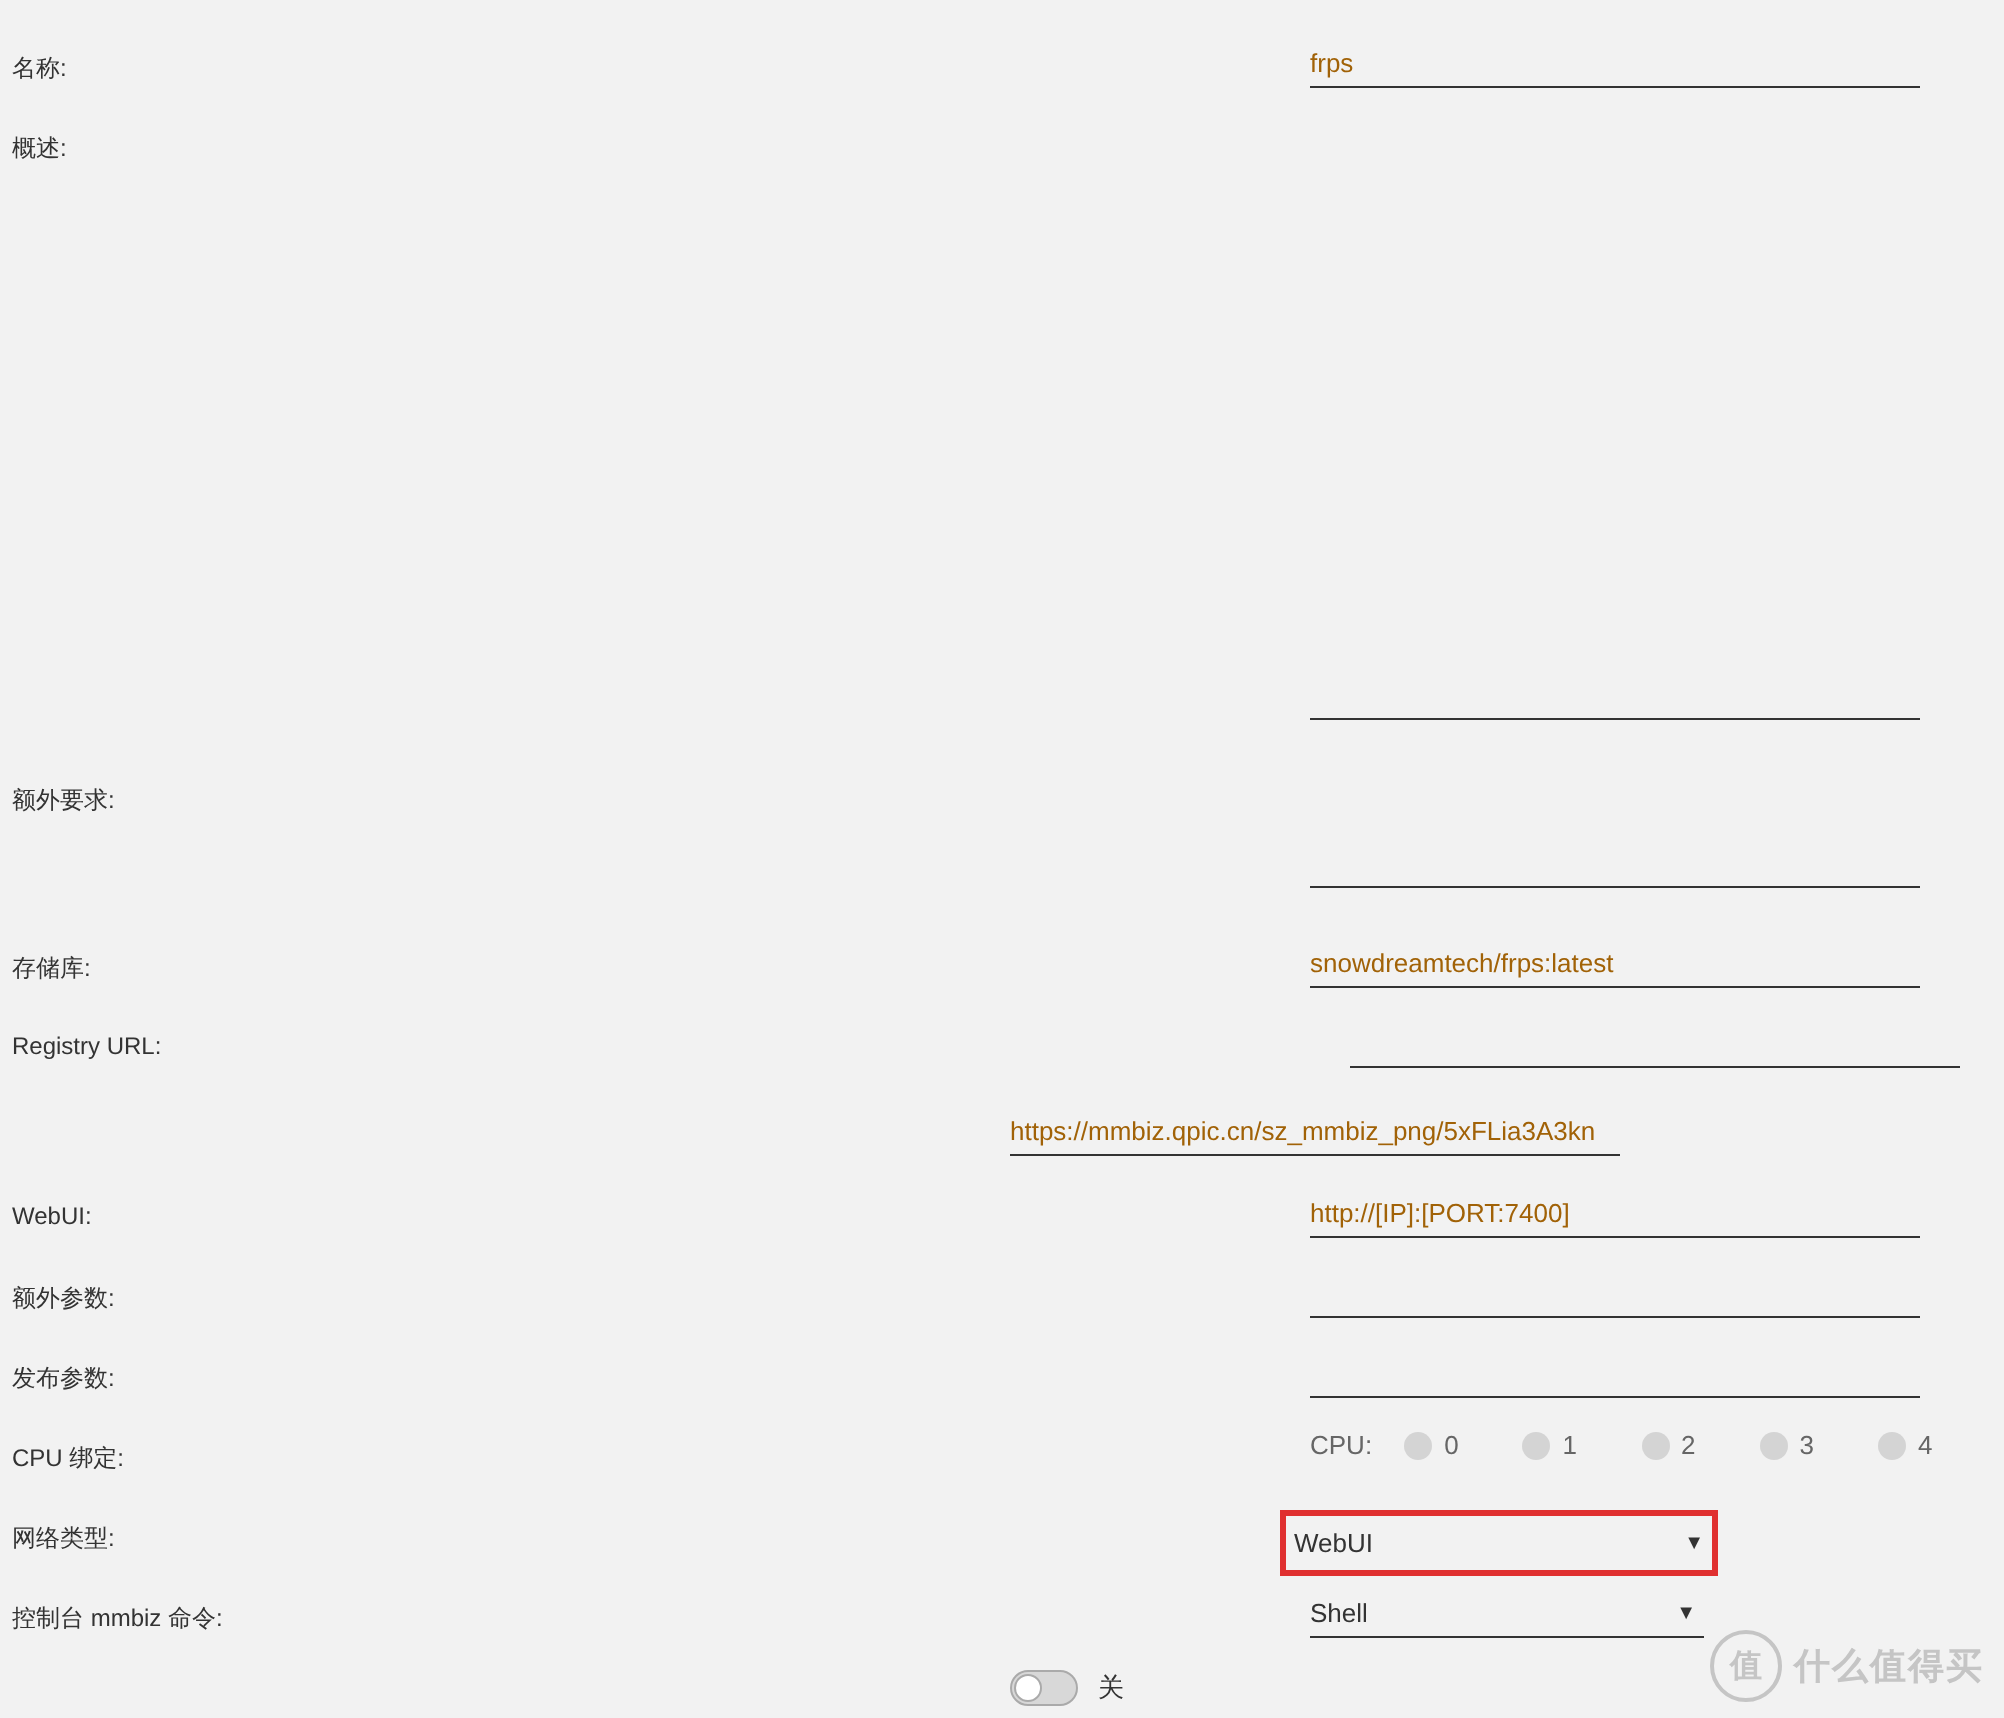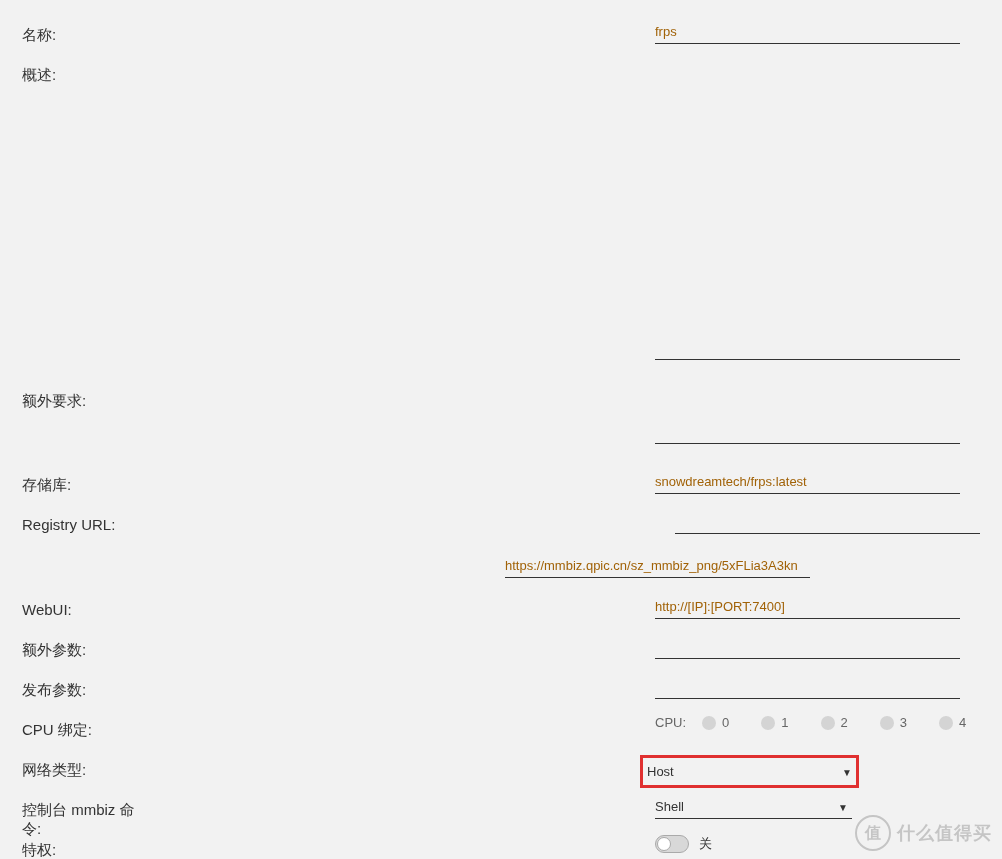--- a/index.html
+++ b/index.html
@@ -19,22 +19,22 @@
       padding: 20px 0;
     }
     .form-row {
       display: flex;
       align-items: flex-start;
       margin-bottom: 0;
       min-height: 40px;
     }
     .form-label {
       width: 150px;
-      padding-left: 22px;
-      font-size: 15px;
+      padding-left: 6px;
+      font-size: 12px;
       color: #333;
       padding-top: 6px;
     }
     .form-value {
       flex: 1;
       padding-left: 505px;
       padding-right: 22px;
     }
     .text-input {
       width: 305px;
@@ -271,38 +271,37 @@
           <span>4</span>
         </div>
       </div>
     </div>
   </div>
 
   <div class="form-row row-network">
     <div class="form-label">网络类型:</div>
     <div class="form-value" style="padding-left:490px;">
       <div class="select-wrapper highlighted">
-        <span class="select-value">Host</span>
+        <span class="select-value">WebUI</span>
         <span class="select-arrow">▼</span>
       </div>
     </div>
   </div>
 
   <div class="form-row row-console">
     <div class="form-label">控制台 mmbiz 命令:</div>
     <div class="form-value">
       <div class="select-wrapper">
         <span class="select-value">Shell</span>
         <span class="select-arrow">▼</span>
       </div>
     </div>
   </div>
 
   <div class="form-row row-privilege">
-    <div class="form-label">特权:</div>
     <div class="form-value">
       <div class="toggle-wrapper">
         <div class="toggle-switch">
           <div class="toggle-knob"></div>
         </div>
         <span class="toggle-label">关</span>
       </div>
     </div>
   </div>
 

